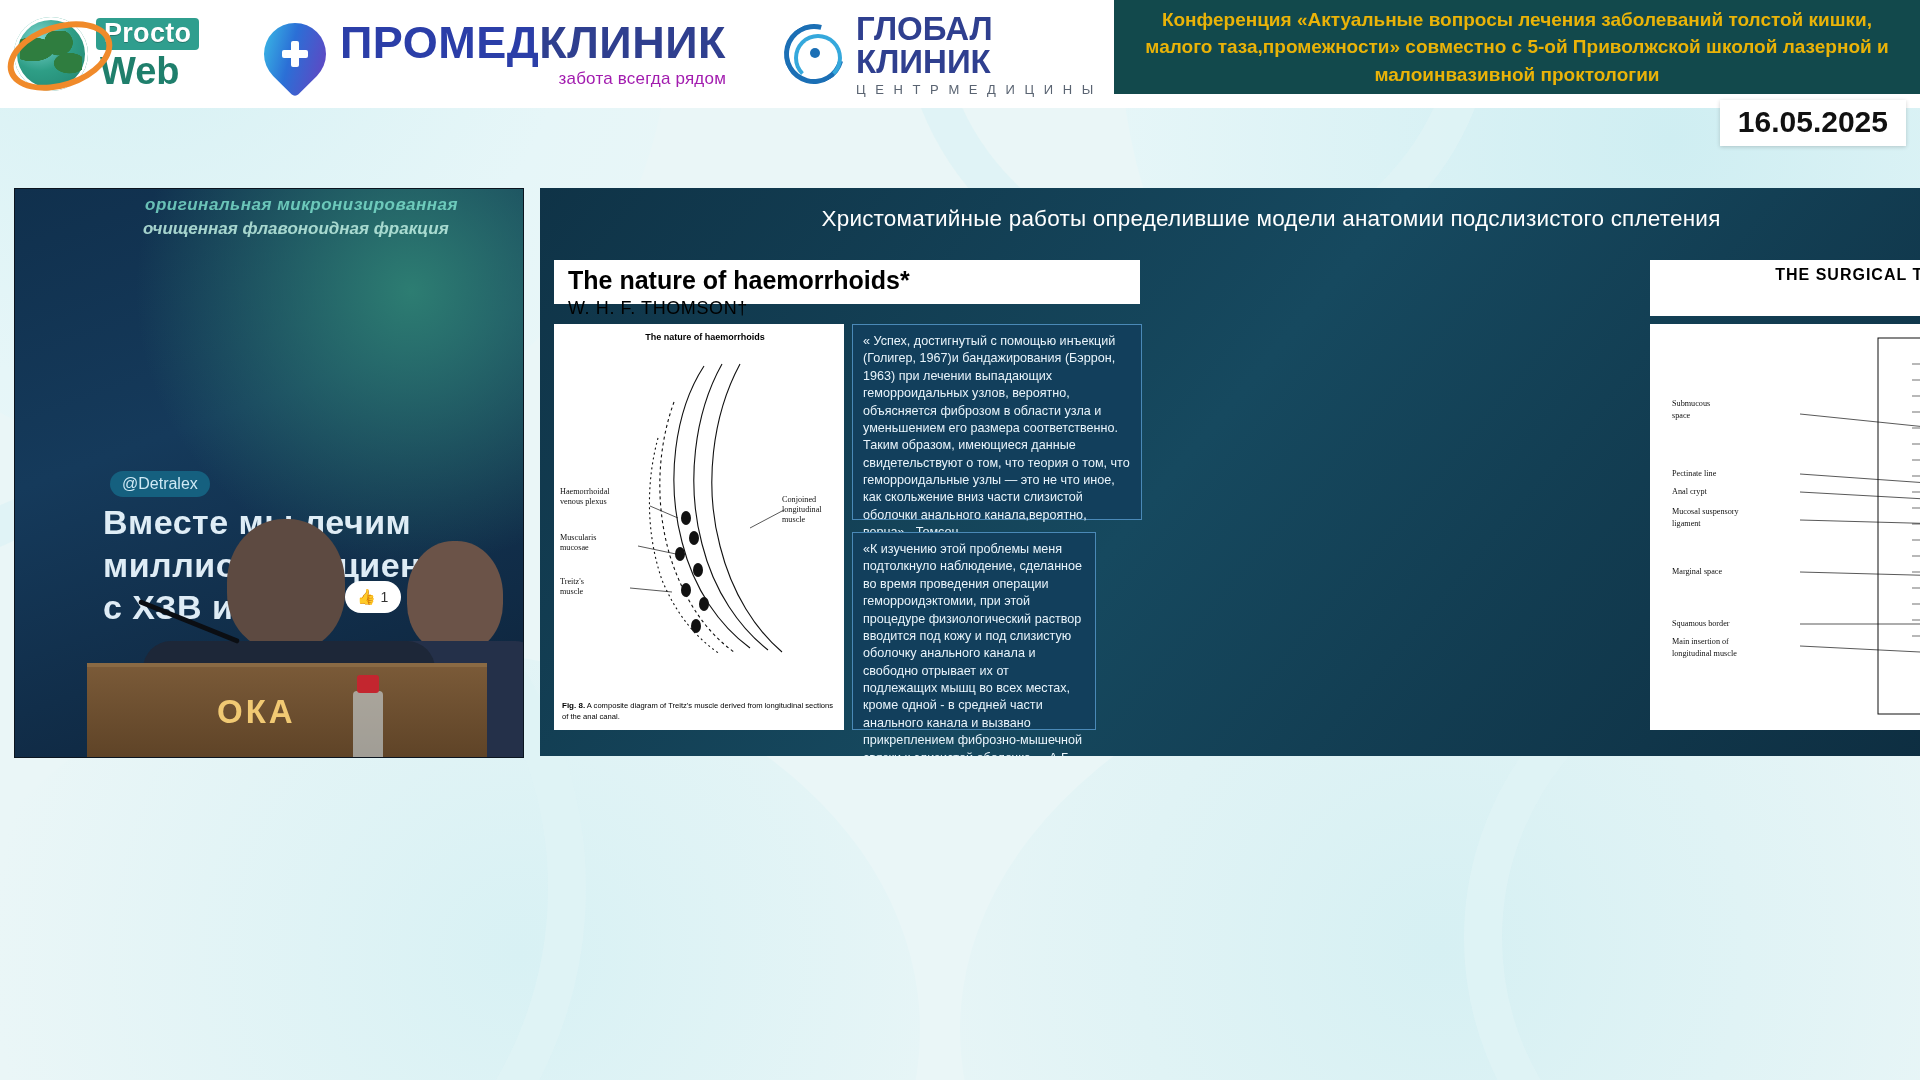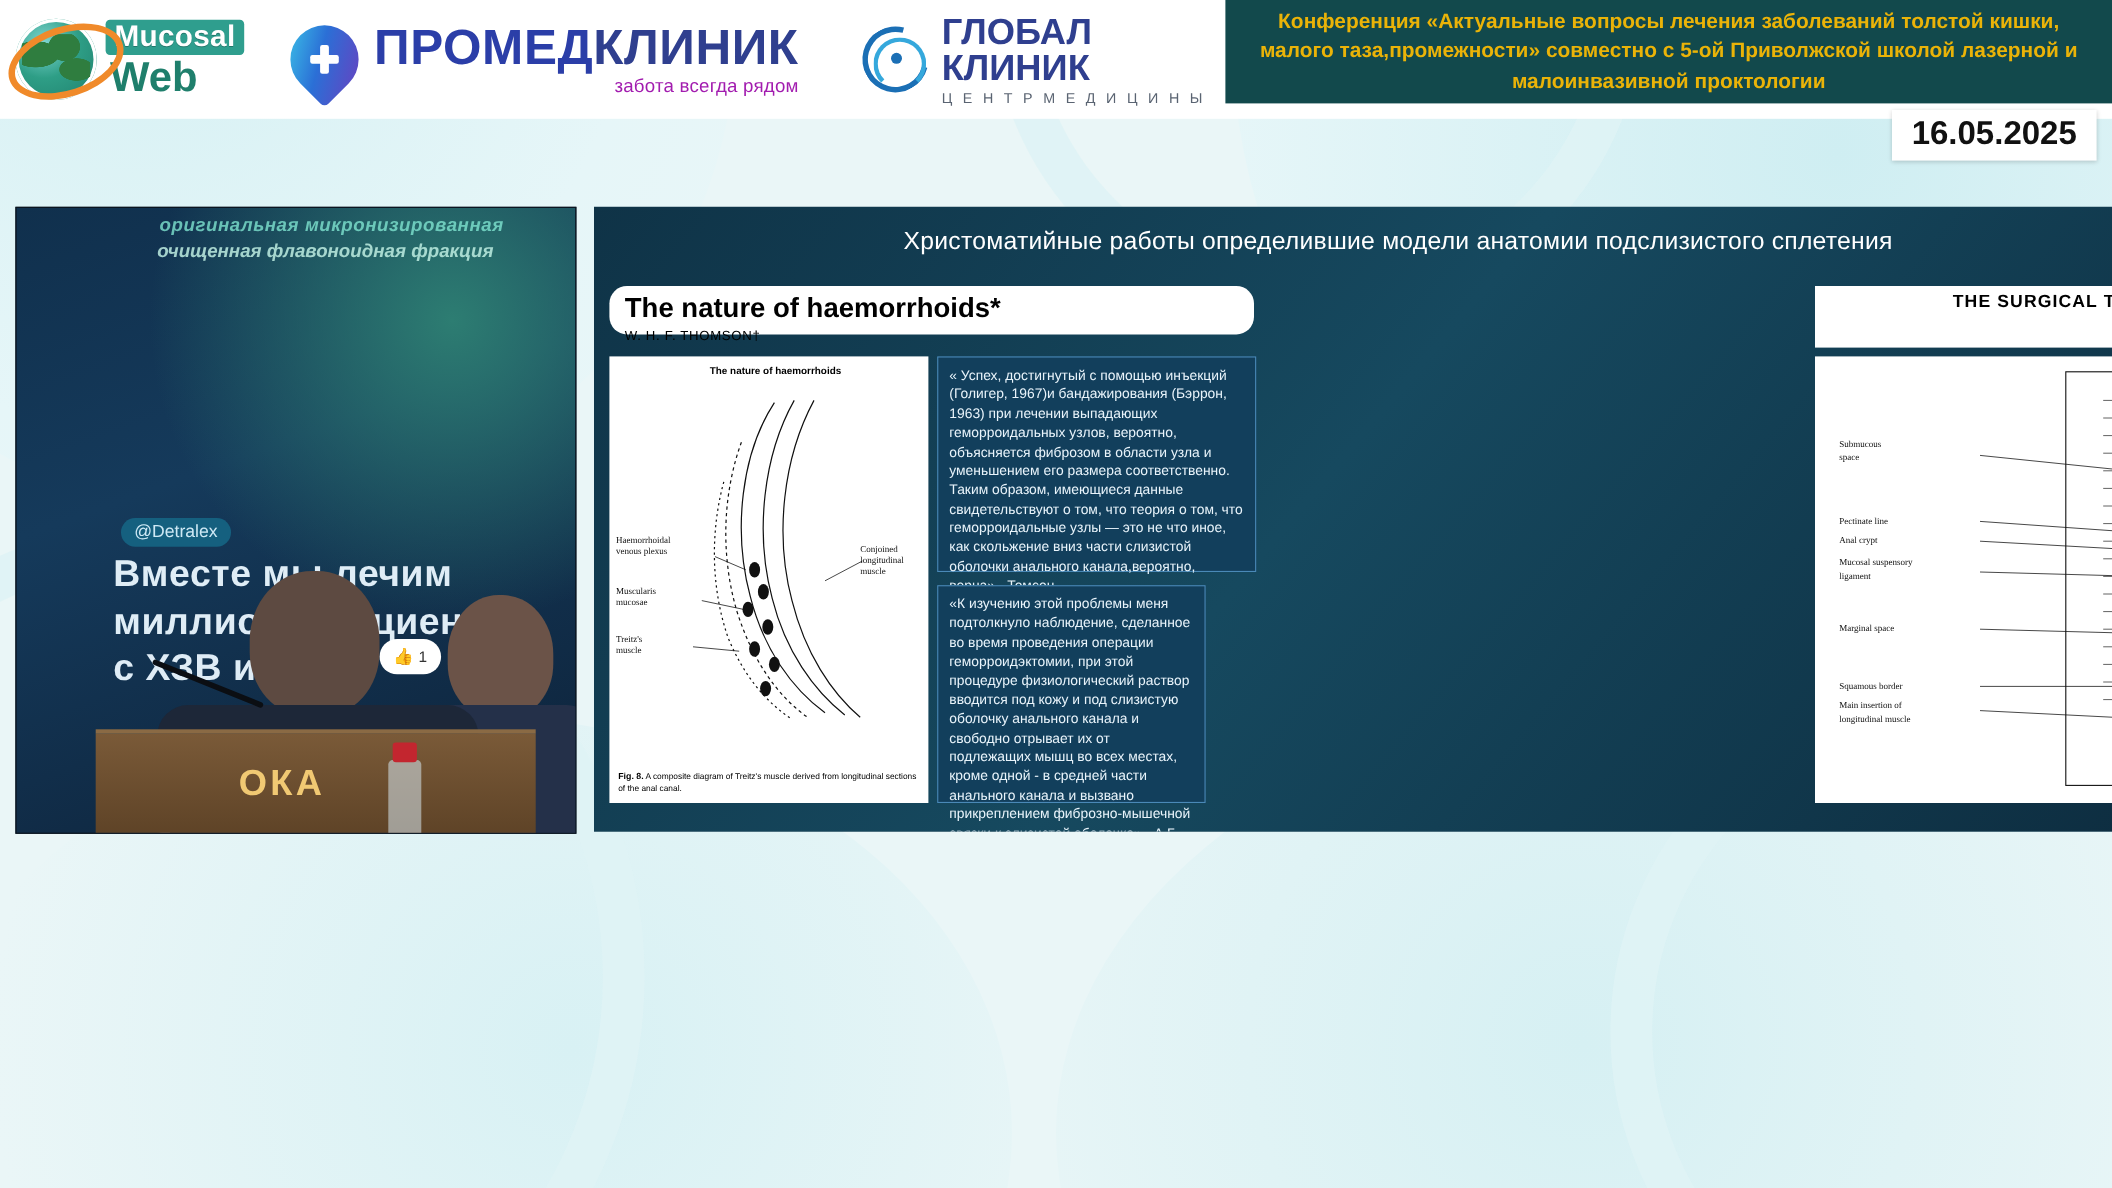--- a/index.html
+++ b/index.html
@@ -167,23 +167,23 @@
     background:linear-gradient(130deg,#0f3347 0%,#16495f 45%,#0d2c3f 100%);
   }
   .slide-title{
     position:absolute;left:0;top:18px;width:100%;text-align:center;
     color:#ffffff;font-size:22.5px;letter-spacing:.2px;
   }
   .paper{
     position:absolute;background:#ffffff;color:#000;
   }
   
-  .paper-l-head{left:14px;top:72px;width:586px;height:44px;border-radius:16px;}
+  .paper-l-head{left:14px;top:72px;width:586px;height:44px;}
   .paper-l-head .t{font-size:25px;font-weight:bold;padding:6px 0 0 14px;}
-  .paper-l-head .a{font-size:12px;padding:3px 0 0 14px;letter-spacing:.6px;}
+  .paper-l-head .a{font-size:18px;padding:3px 0 0 14px;letter-spacing:.6px;}
   
   .paper-r-head{left:1110px;top:72px;width:680px;height:56px;}
   .paper-r-head .t{font-size:16px;font-weight:bold;text-align:center;padding-top:6px;letter-spacing:1px;}
   .paper-r-head .a{font-size:12.5px;text-align:center;padding-top:3px;letter-spacing:.5px;}
   .paper-r-head .a2{font-size:8.5px;text-align:center;padding-top:2px;letter-spacing:1.4px;color:#333;}
 
   .fig-left{left:14px;top:136px;width:290px;height:406px;}
   .fig-left .cap{position:absolute;left:6px;top:8px;width:100%;text-align:center;font-size:9px;font-weight:bold;}
   .fig-left .fignote{position:absolute;left:8px;bottom:8px;width:272px;font-size:7.6px;line-height:1.35;}
   .fig-left .fignote b{font-size:8px;}
@@ -214,21 +214,21 @@
   <div class="arc a3"></div>
 </div>
 
 <div class="topbar">
   <div class="topbar-left">
 
     <div class="logo-proctoweb">
       <div class="globe"></div>
       <div class="globe-ring"></div>
       <div class="txt">
-        <span class="l1">Mucosal</span>
+        <span class="l1">Procto</span>
         <span class="l2">Web</span>
       </div>
     </div>
 
     <div class="logo-promed">
       <div class="pin">
           <div class="cross"></div>
         </div>
       <div class="promed-text">
         <div class="main">

